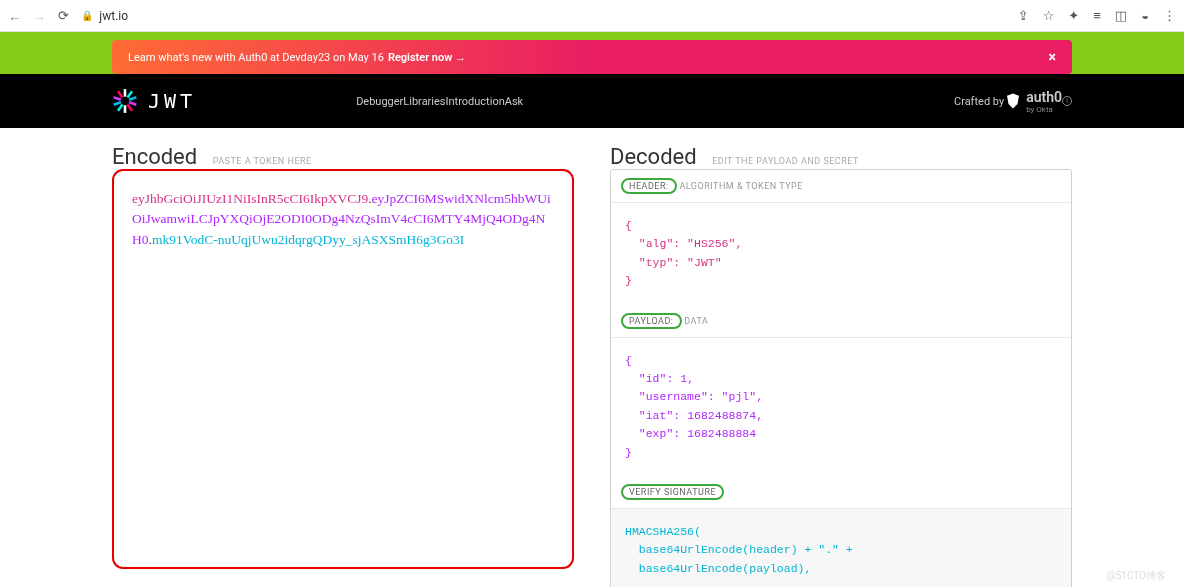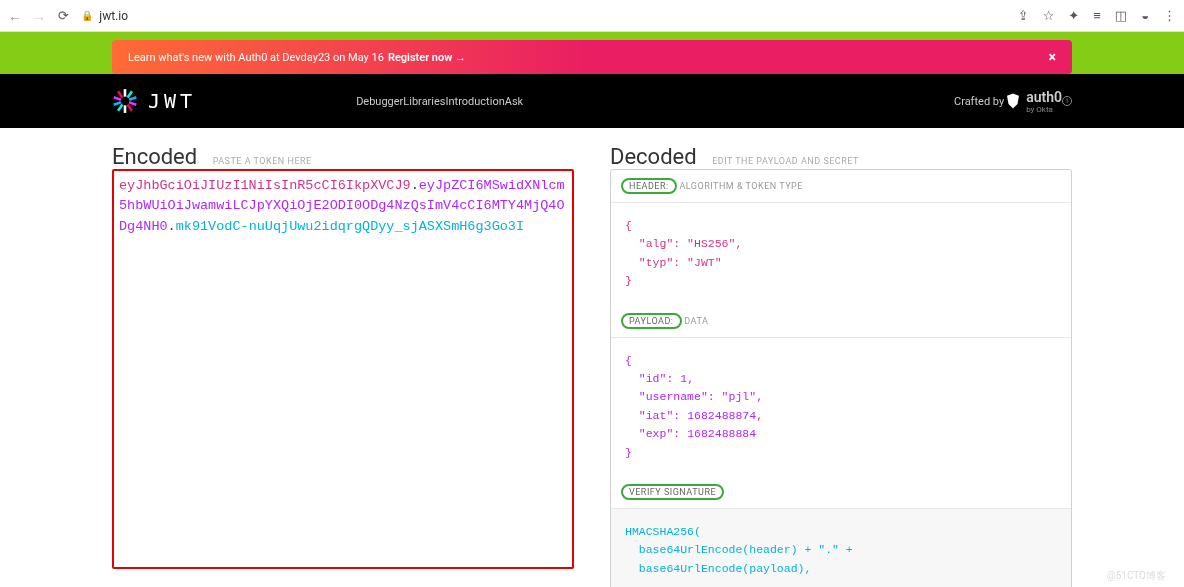--- a/index.html
+++ b/index.html
@@ -31,21 +31,21 @@
 .auth0-logo { display: flex; align-items: center; gap: 4px; }
 .auth0-logo svg { width: 18px; height: 18px; }
 .by-okta { color: #888; font-size: 8px; }
 
 .content { max-width: 960px; margin: 0 auto; padding: 16px 0; display: flex; gap: 36px; }
 .col { flex: 1; }
 
 .section-title { font-size: 22px; font-weight: 400; color: #333; }
 .section-sub { font-size: 9px; color: #aaa; margin-left: 10px; letter-spacing: 0.5px; }
 
-.encoded-box { border: 2px solid #e60000; border-radius: 2px; padding: 5px; font-family: Liberation Mono, monospace; font-size: 13.5px; line-height: 1.5; word-break: break-all; min-height: 400px; }
+.encoded-box { border: 2px solid #e60000; border-radius: 11px; padding: 18px; font-family: Liberation Serif, serif; font-size: 13.5px; line-height: 1.5; word-break: break-all; min-height: 400px; }
 .tok-header { color: #d63384; }
 .tok-payload { color: #b026ff; }
 .tok-sig { color: #00b5d6; }
 .tok-dot { color: #333; }
 
 .decoded-section { border: 1px solid #d0d0d0; border-radius: 3px; margin-bottom: 10px; }
 .decoded-header { padding: 8px 10px; font-size: 9px; color: #999; border-bottom: 1px solid #e8e8e8; letter-spacing: 0.5px; }
 .decoded-header .tag { display: inline-block; border: 2px solid #3ca93c; border-radius: 10px; padding: 1px 6px; color: #666; font-size: 9px; }
 .decoded-body { padding: 14px 14px; font-family: "Courier New", monospace; font-size: 11.5px; line-height: 1.6; }
 .decoded-body.sig { background: #f7f7f7; }

